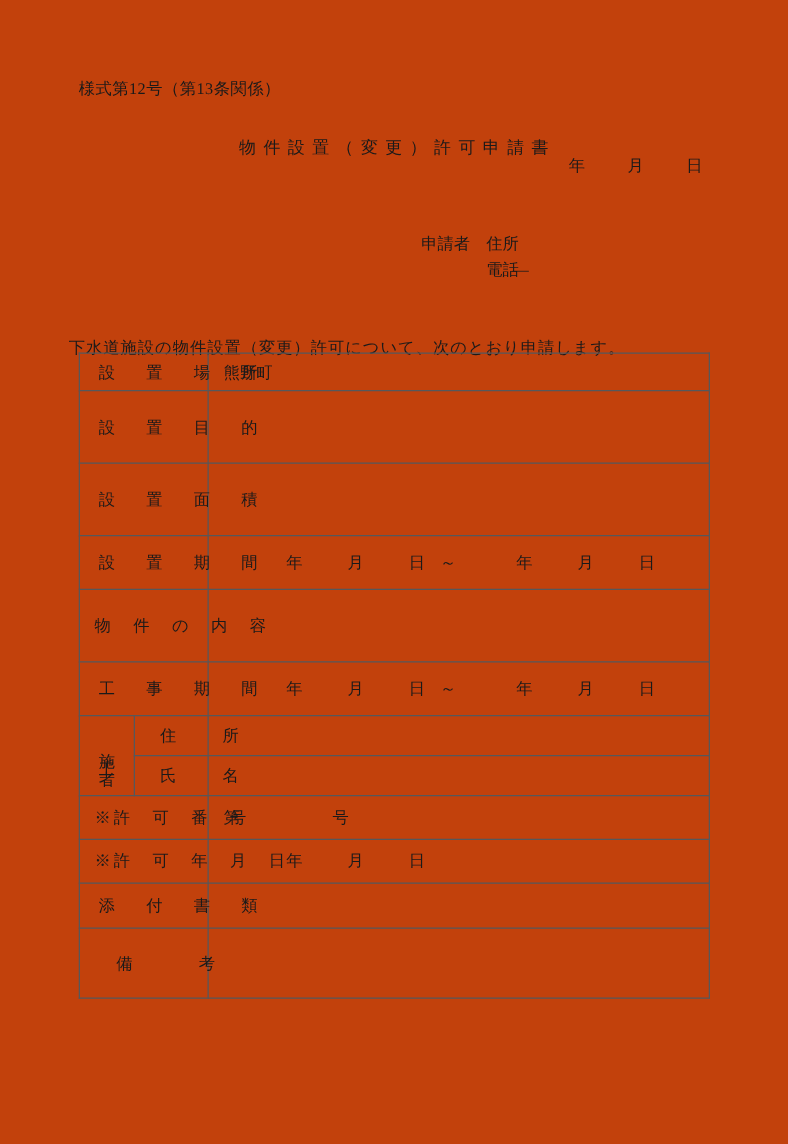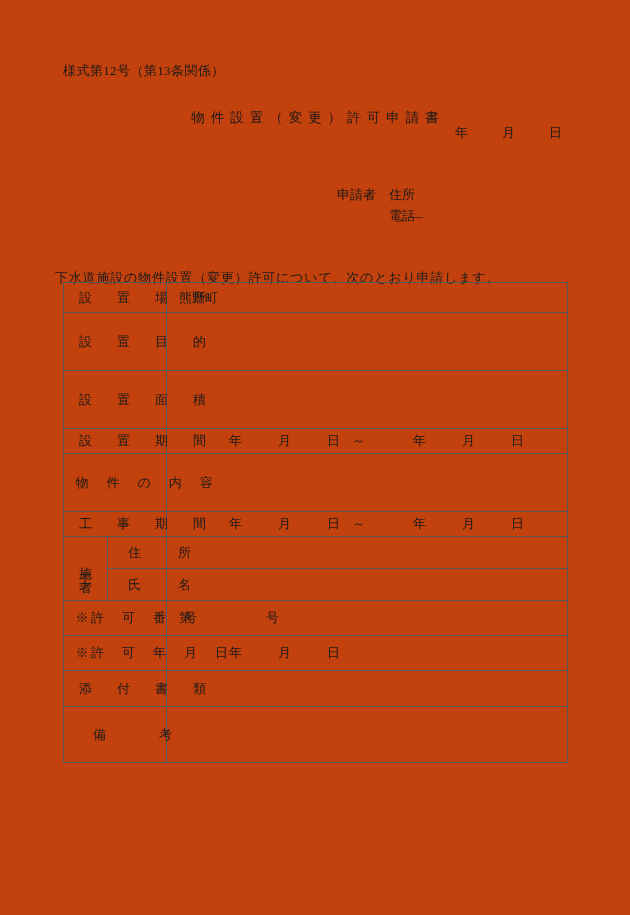--- a/index.html
+++ b/index.html
@@ -160,21 +160,21 @@
   }
   td.sub-label .sp {
     display: block;
     letter-spacing: 12px;
     text-indent: 12px;
     white-space: nowrap;
   }
 
   .r-place  { height: 30px; }
   .r-tall   { height: 58px; }
-  .r-date   { height: 25px; }
+  .r-date   { height: 43px; }
   .r-sub    { height: 32px; }
   .r-norm   { height: 35px; }
   .r-attach { height: 36px; }
   .r-remark { height: 56px; }
 
   .date-range {
     padding-left: 50px;
     white-space: nowrap;
   }
   .date-range .g1 { display: inline-block; width: 36px; }

